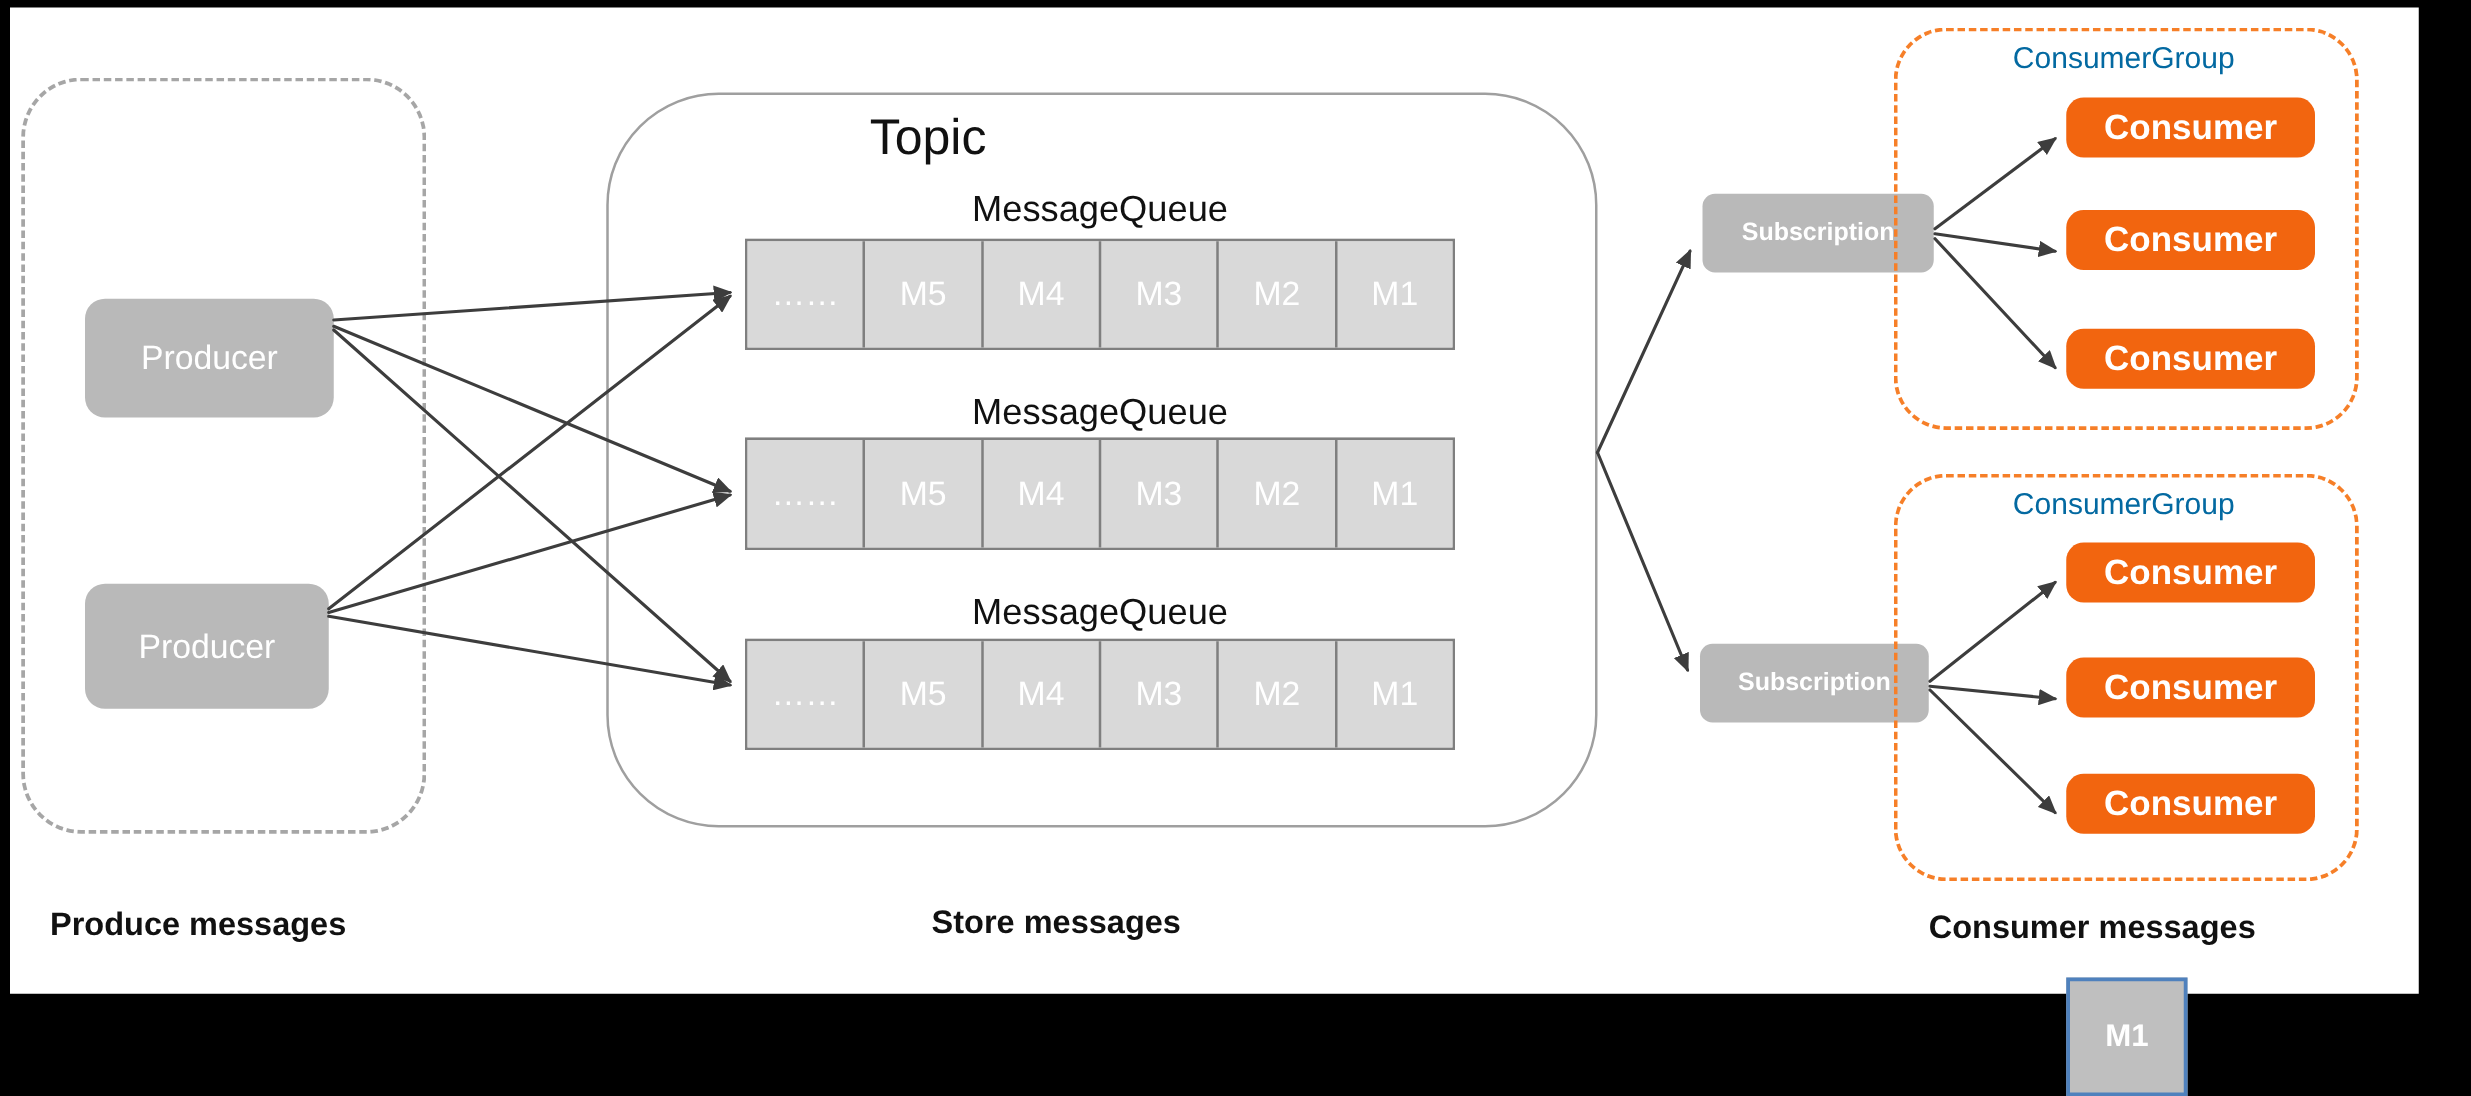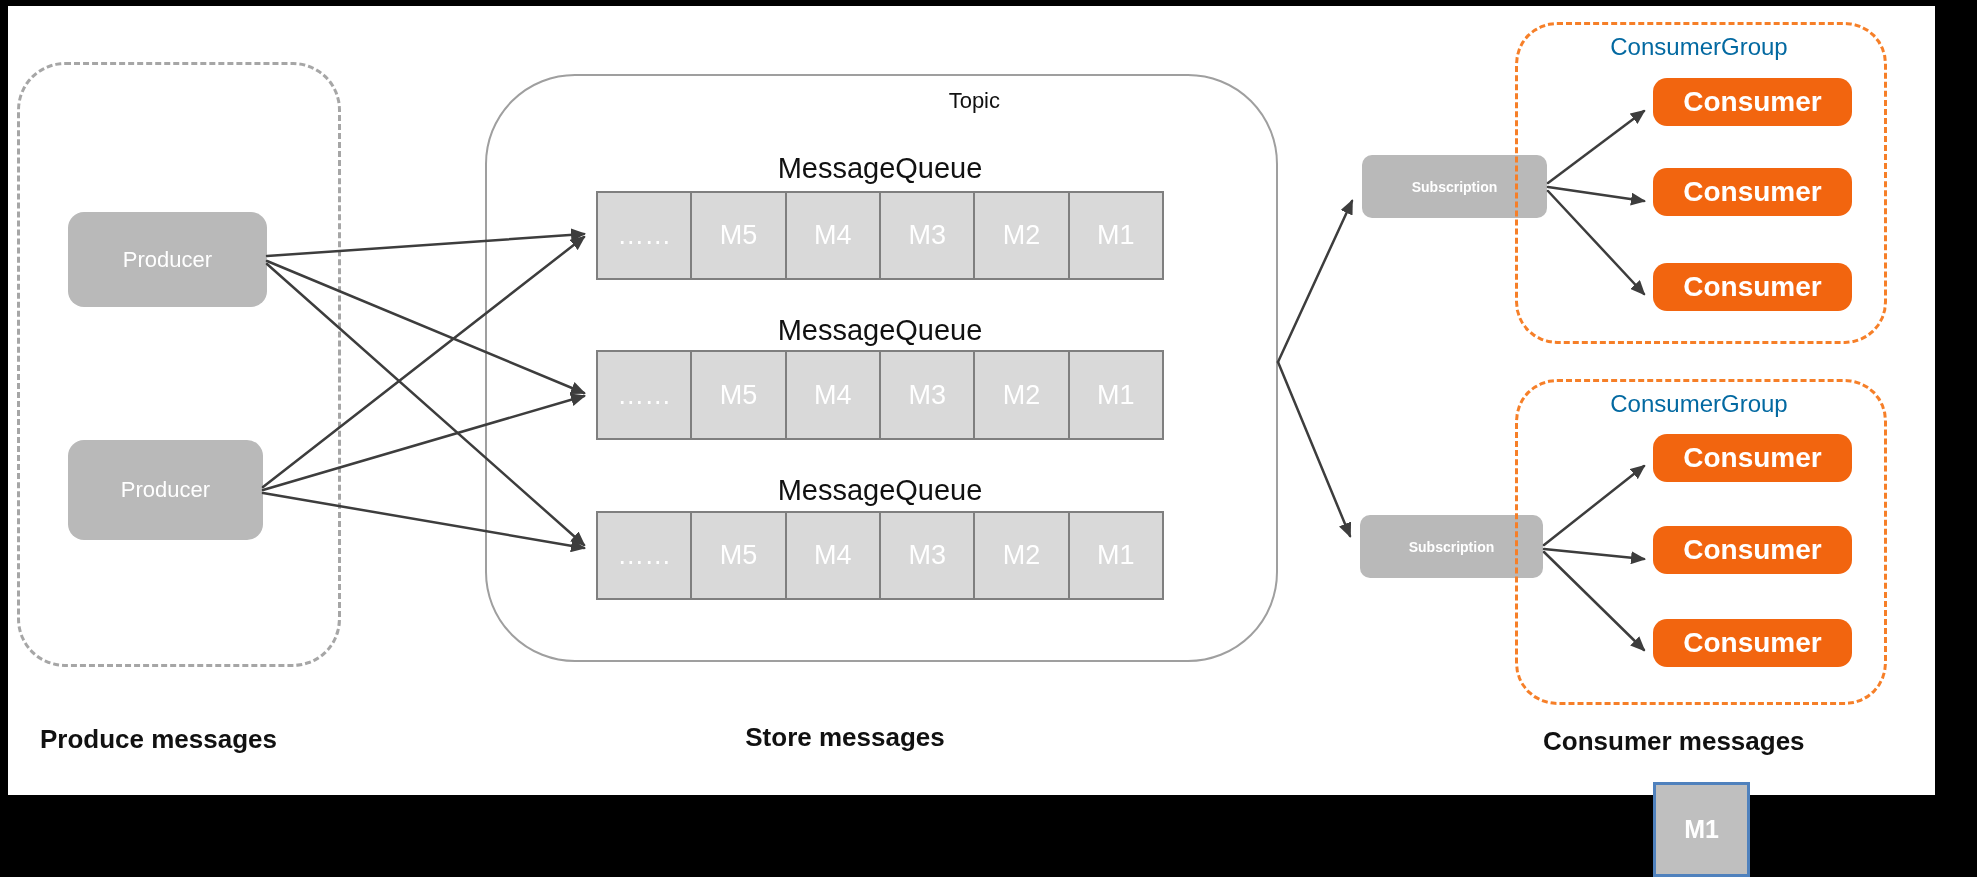--- a/index.html
+++ b/index.html
@@ -16,39 +16,39 @@
   .abs{position:absolute;}
   .panel{left:8px;top:6px;width:1927px;height:789px;background:#ffffff;}
   .dashed-container{
     border:3px dashed var(--container-border);border-radius:48px;background:transparent;
   }
   .producer-group{left:17px;top:62px;width:318px;height:599px;}
   .node{
     display:flex;align-items:center;justify-content:center;color:#fff;
     background:var(--node-gray);
   }
-  .producer{border-radius:16px;font-size:22px;}
+  .producer{border-radius:16px;font-size:27px;margin-top:27px;}
   .producer-1{left:68px;top:212px;width:199px;height:95px;}
   .producer-2{left:68px;top:440px;width:195px;height:100px;}
   .topic-box{
     left:485px;top:74px;width:793px;height:588px;border:2.5px solid var(--topic-border);
     border-radius:90px;background:#fff;box-sizing:border-box;
   }
-  .topic-title{left:485px;top:88px;width:515px;text-align:right;font-size:22px;color:#111;}
+  .topic-title{left:485px;top:88px;width:515px;text-align:center;font-size:40px;color:#111;}
   .mq-label{width:568px;text-align:center;font-size:29px;color:#111;left:596px;}
   .mq-row{
     left:596px;width:568px;display:flex;box-sizing:border-box;
     border:2px solid var(--cell-border);background:var(--cell-fill);
   }
   .mq-cell{
     flex:1;display:flex;align-items:center;justify-content:center;color:#fff;
     font-size:27px;background:var(--cell-fill);border-left:2px solid var(--cell-border);
   }
   .mq-cell:first-child{border-left:none;}
-  .subscription{border-radius:10px;font-size:14px;font-weight:600;}
+  .subscription{border-radius:10px;font-size:20px;font-weight:600;}
   .subscription-1{left:1362px;top:155px;width:185px;height:63px;}
   .subscription-2{left:1360px;top:515px;width:183px;height:63px;}
   .consumer-group{
     border:3px dashed var(--orange-border);border-radius:42px;background:transparent;
   }
   .consumer-group-1{left:1515px;top:22px;width:366px;height:316px;}
   .consumer-group-2{left:1515px;top:379px;width:366px;height:320px;}
   .cg-title{left:1515px;width:368px;text-align:center;font-size:24px;color:#0369a1;}
   .cg-title-1{top:33px;}
   .cg-title-2{top:390px;}

